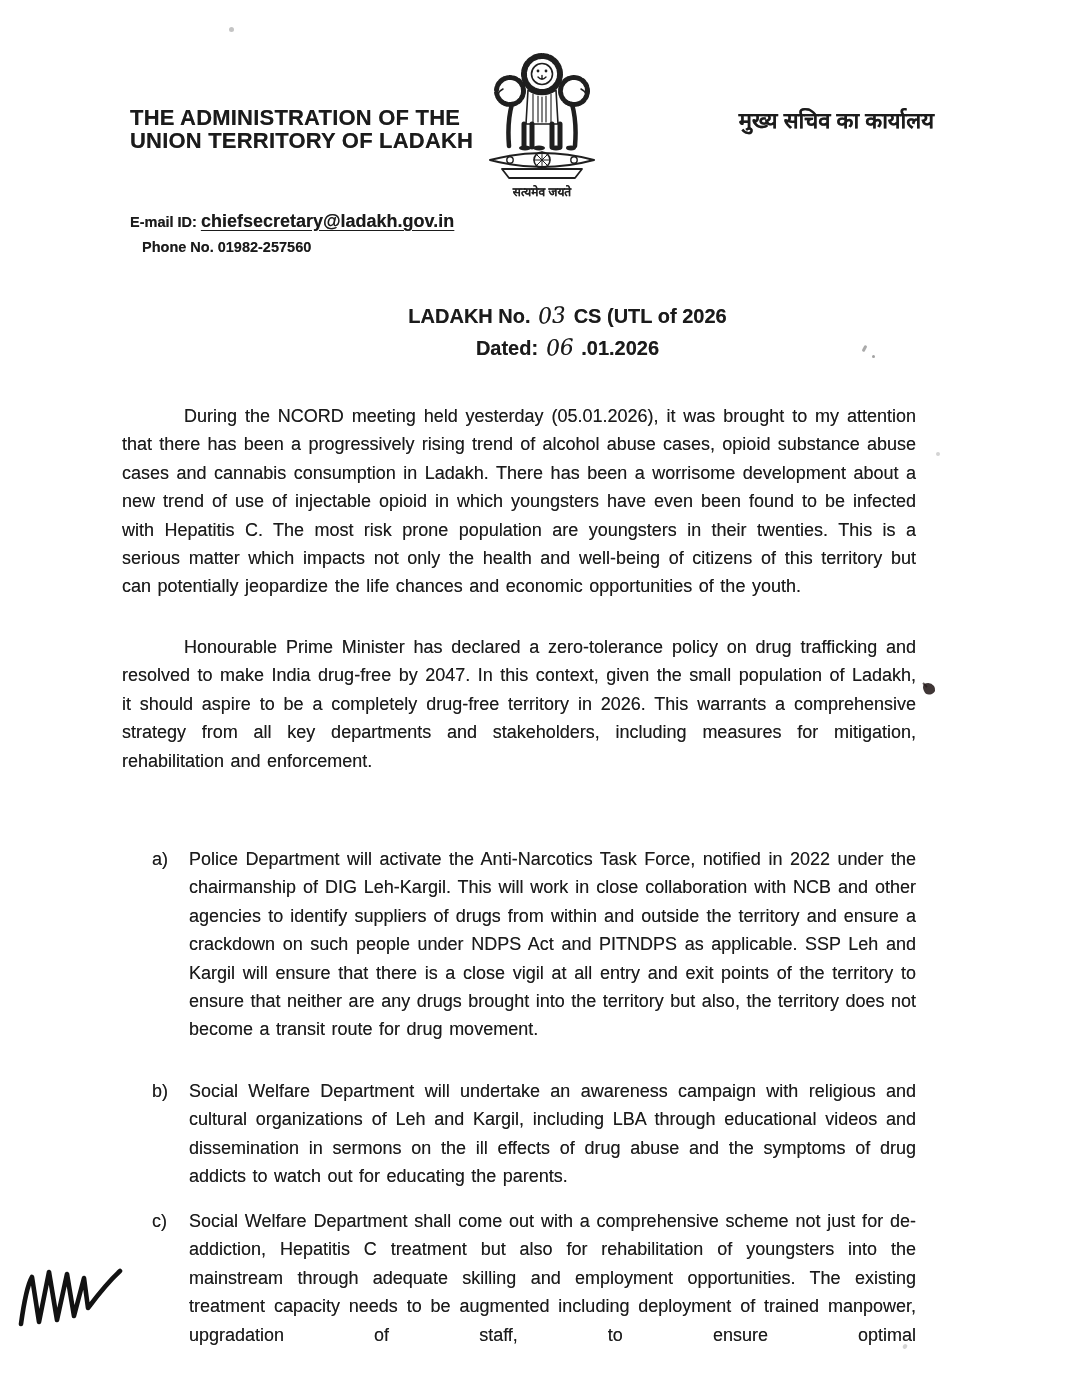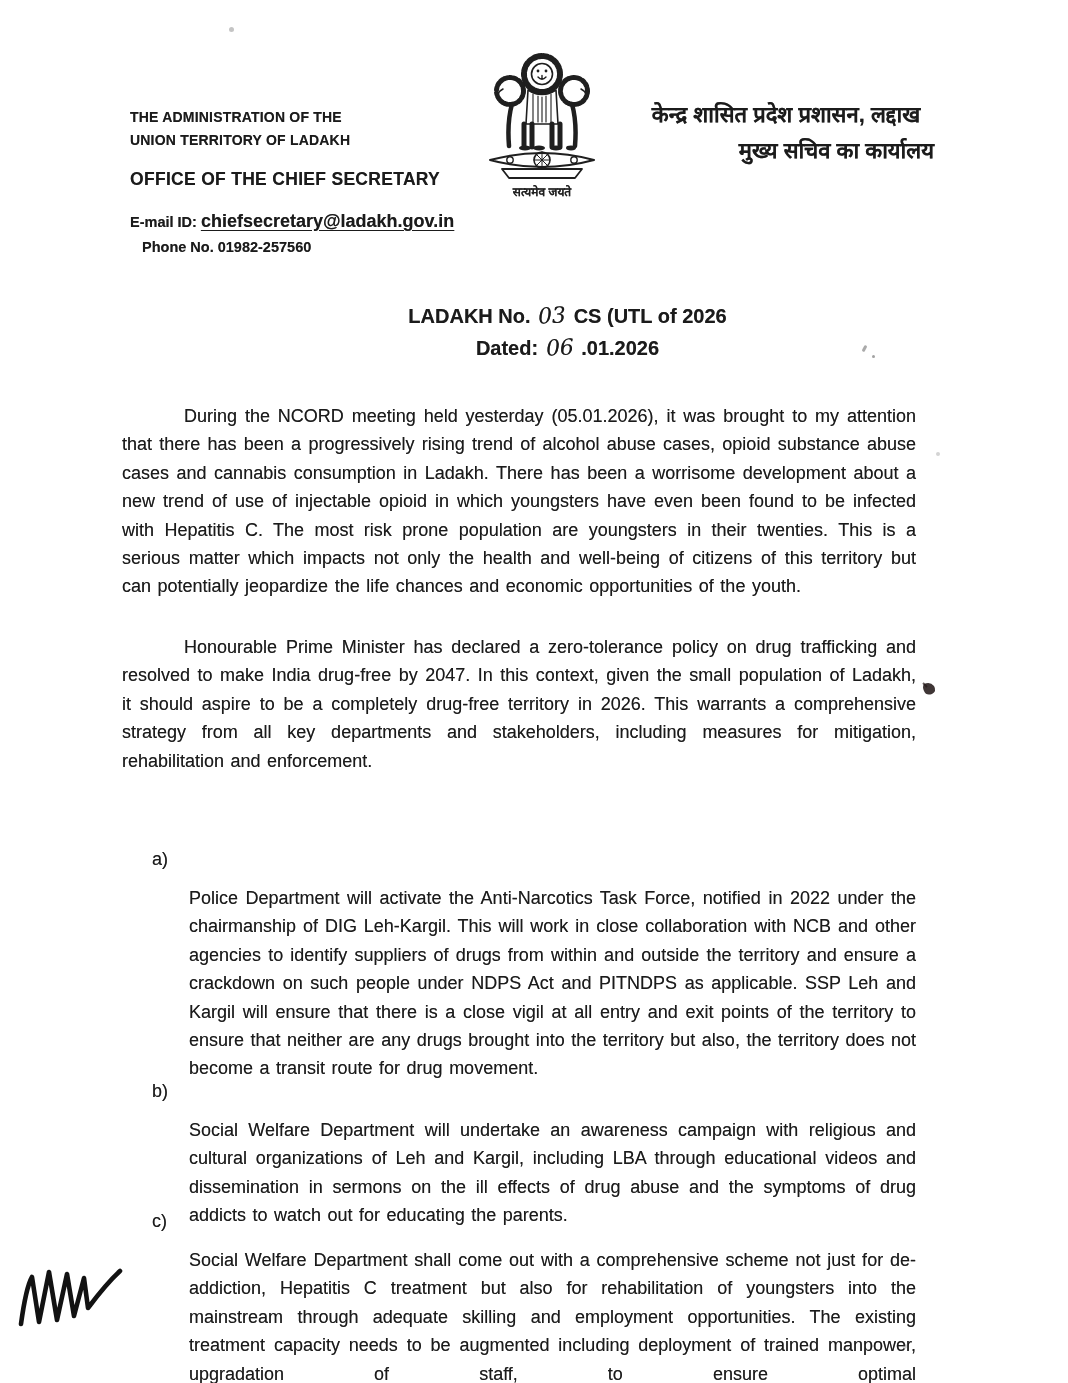--- a/index.html
+++ b/index.html
@@ -4,42 +4,42 @@
 <style>
   * { margin:0; padding:0; box-sizing:border-box; }
   html,body { width:1068px; height:1383px; background:#f4f4f2; }
   body { font-family:"Liberation Sans", sans-serif; color:#1b1b1b; }
   .page {
     position:relative; width:1068px; height:1383px; background:#ffffff;
     overflow:hidden;
     text-shadow:0 0 .45px rgba(20,20,20,.55);
   }
   
-  .org-block { position:absolute; left:130px; top:106px; font-weight:bold; font-size:14px; line-height:23px; letter-spacing:.2px; }
+  .org-block { position:absolute; left:130px; top:106px; font-weight:bold; font-size:22px; line-height:23px; letter-spacing:.2px; }
   .office-line { position:absolute; left:130px; top:169px; font-weight:bold; font-size:17.5px; letter-spacing:.3px; }
   .email-line { position:absolute; left:130px; top:211px; font-size:14.5px; font-weight:bold; }
   .email-line .email-value { font-size:18px; text-decoration:underline; text-underline-offset:3px; }
   .phone-line { position:absolute; left:142px; top:239px; font-size:14.5px; font-weight:bold; }
   .emblem-wrap { position:absolute; left:478px; top:44px; width:128px; height:158px; }
   .hindi-block { position:absolute; left:638px; top:100px; width:296px; text-align:center; font-weight:bold; }
   .hindi-l1 { font-size:22px; line-height:30px; white-space:nowrap; }
   .hindi-l2 { font-size:22px; line-height:30px; margin-top:6px;text-align:right; }
   .hindi-l3 { font-size:14.5px; margin-top:20px; white-space:nowrap; }
   
   .order-heading { position:absolute; left:200px; top:300px; width:735px; text-align:center; font-weight:bold; font-size:20px; line-height:32px; }
   .hand { font-family:"DejaVu Serif", serif; font-weight:normal; font-style:italic; font-size:22px; display:inline-block; transform:rotate(-3deg); padding:0 2px; }
   
   .bodytext { position:absolute; left:122px; width:794px; font-size:18px; line-height:28.4px; text-align:justify; word-spacing:1.5px; }
   .indent { text-indent:62px; }
   .p1 { top:402px; }
   .p2 { top:633px; }
   .p3 { top:779px; }
   .directive { position:absolute; left:152px; width:764px; display:flex; }
   .directive .d-label { width:37px; flex:0 0 37px; font-size:18px; line-height:28.4px; }
-  .directive .d-text { flex:1; font-size:18px; line-height:28.4px; text-align:justify; word-spacing:1.5px;margin-top:39px; }
+  .directive .d-text { flex:1; font-size:18px; line-height:28.4px; text-align:justify; word-spacing:1.5px; }
   .d-a { top:845px; }
   .d-b { top:1077px; }
   .d-c { top:1207px; }
   .cutoff { text-align-last:justify; }
   
   .signature { position:absolute; left:14px; top:1258px; width:112px; height:80px; }
   .ink-blob { position:absolute; left:921px; top:681px; width:17px; height:15px; }
   .speck { position:absolute; border-radius:50%; background:#555; }
   .speck1 { left:229px; top:27px; width:5px; height:5px; opacity:.35; }
   .speck2 { left:863px; top:345px; width:3px; height:7px; opacity:.5; transform:rotate(28deg); border-radius:2px; }
@@ -49,21 +49,20 @@
 </style>
 </head>
 <body>
 
 <div class="page">
 
   <div class="org-block">
     <div>THE ADMINISTRATION OF THE</div>
     <div>UNION TERRITORY OF LADAKH</div>
   </div>
-  <div class="office-line">OFFICE OF THE CHIEF SECRETARY</div>
   <div class="email-line">
     <span>E-mail ID:</span>
     <span class="email-value">chiefsecretary@ladakh.gov.in</span>
   </div>
   <div class="phone-line">Phone No. 01982-257560</div>
 
   <div class="emblem-wrap">
     <svg viewBox="0 0 128 158" width="128" height="158">
       <g stroke="#1f1f1f" fill="none" stroke-linecap="round" stroke-linejoin="round">
 
@@ -93,21 +92,20 @@
         <circle cx="32" cy="116" r="3.2" stroke-width="1.4"></circle>
         <circle cx="96" cy="116" r="3.2" stroke-width="1.4"></circle>
 
         <path d="M24 125 h80 l-7 9 h-66 z" stroke-width="1.8"></path>
       </g>
       <text x="64" y="152" text-anchor="middle" font-size="12" font-weight="bold" fill="#1f1f1f">सत्यमेव जयते</text>
     </svg>
   </div>
 
   <div class="hindi-block">
-    <div class="hindi-l1">केन्द्र शासित प्रदेश प्रशासन, लद्दाख</div>
     <div class="hindi-l2">मुख्य सचिव का कार्यालय</div>
   </div>
 
   <div class="order-heading">
     <div>
       <span>LADAKH No.</span>
       <span class="hand">03</span>
       <span>CS (UTL of 2026</span>
     </div>
     <div>

